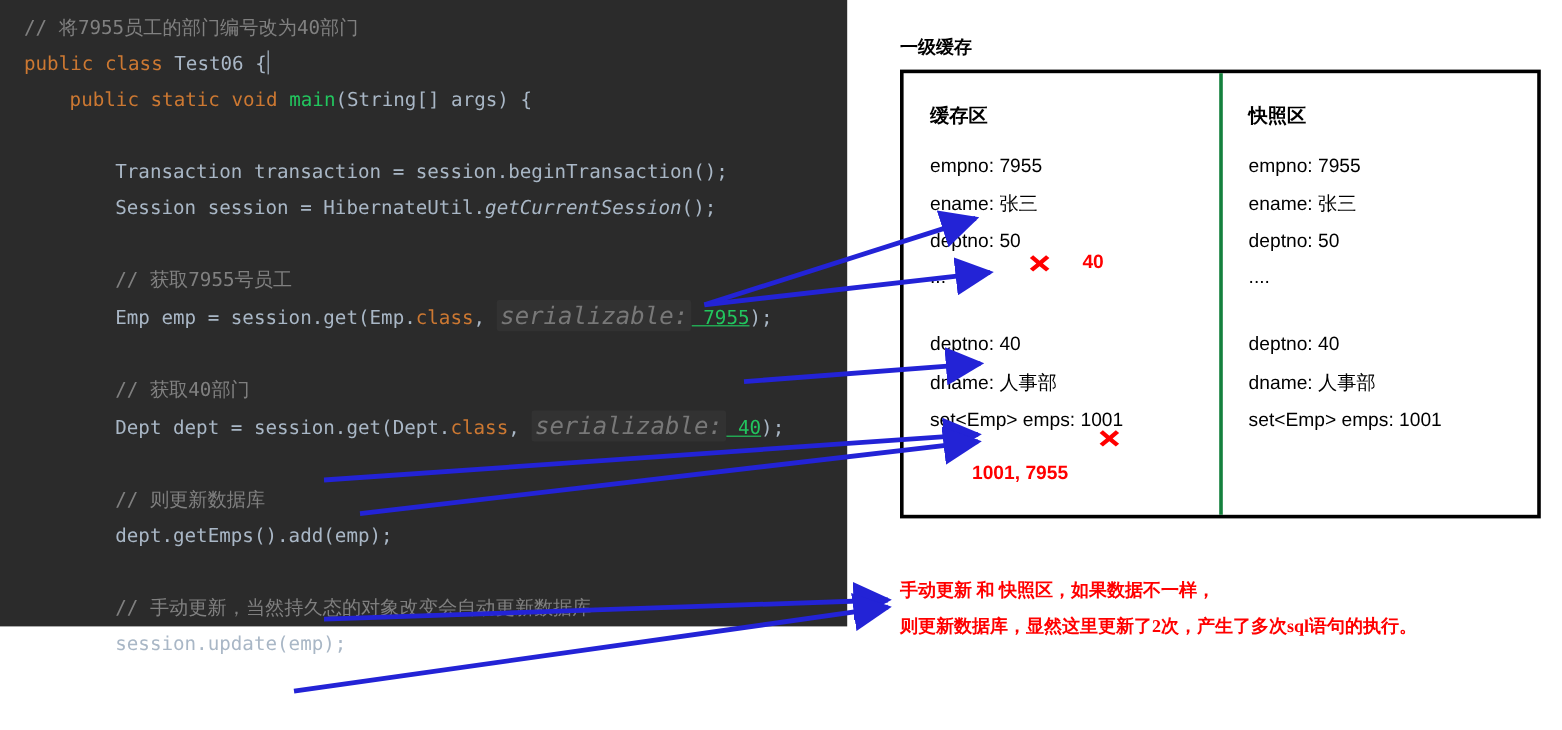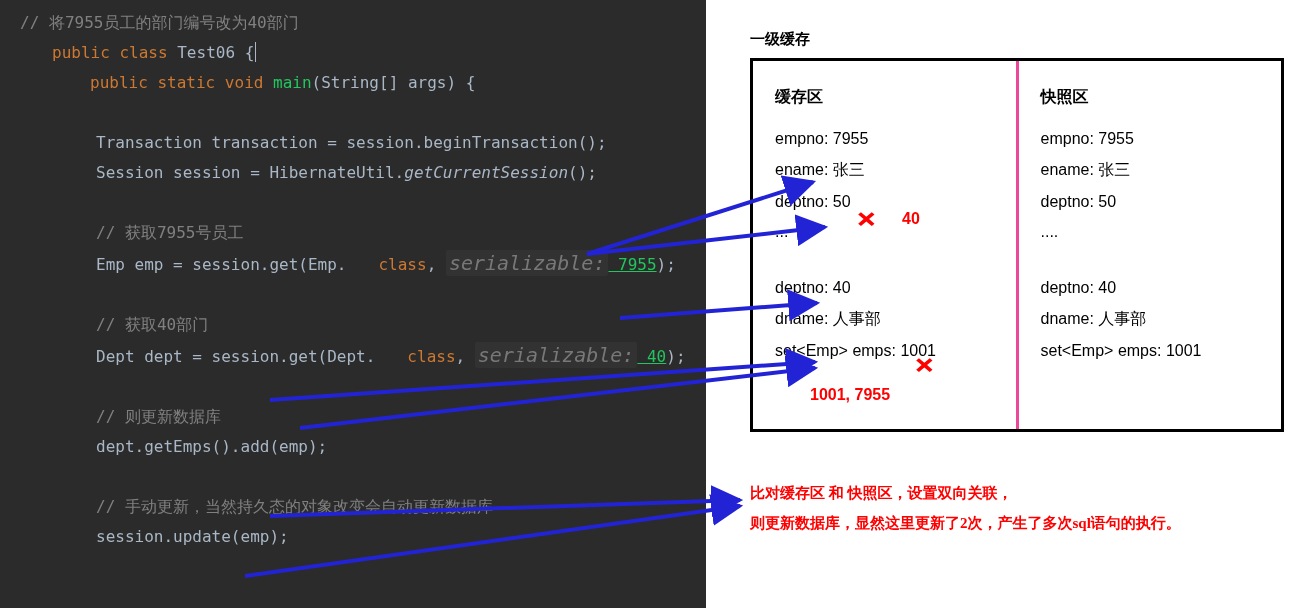--- a/index.html
+++ b/index.html
@@ -1,34 +1,34 @@
 <!DOCTYPE html>
 <html><head>
 <meta charset="utf-8">
 <style>
   * { margin: 0; padding: 0; box-sizing: border-box; }
   body { width: 1302px; height: 608px; font-family: "Consolas", "Microsoft YaHei", monospace; display: flex; background: #fff; overflow: hidden; }
-  .code-panel { width: 706px; height: 608px; background: #2b2b2b; padding: 8px 0 8px 20px; position: relative; }
+  .code-panel { width: 706px; height: 522px; background: #2b2b2b; padding: 8px 0 8px 20px; position: relative; }
   .code-line { font-size: 16px; line-height: 30px; white-space: pre; }
   .indent1 { padding-left: 38px; }
   .indent2 { padding-left: 76px; }
   .c-comment { color: #808080; }
-  .c-keyword { color: #cc7832; margin-left: 32px; }
+  .c-keyword { color: #cc7832; }
   .c-func { color: #22c55e; }
   .c-text { color: #a9b7c6; }
   .c-paramhint { color: #787878; background: #323232; border-radius:2px; padding:1px 3px; font-style: italic; font-size:20px;}
   .c-num { color: #22c55e; text-decoration: underline; }
   .c-italic { font-style: italic; }
   .cursor { display:inline-block; width: 1px; height: 20px; background: #a9b7c6; vertical-align: text-bottom; margin-left:1px;}
 
   .diagram-panel { flex: 1; position: relative; padding: 12px; }
   .cache-title { position: absolute; left: 44px; top: 30px; font-size: 15px; font-weight: bold; font-family: "SimSun", serif; }
   .boxes { position: absolute; left: 44px; top: 58px; width: 534px; height: 374px; border: 3px solid #000; display: flex; justify-content: center; }
   .box { flex: 1; padding: 26px 22px 10px 22px; }
-  .box + .box { border-left: 3px solid #ec4899; }
+  .box + .box { border-left: 3px solid #15803d; }
   .box-title { font-family: "SimSun", serif; font-size: 16px; font-weight: bold; margin-bottom: 22px; }
   .row { font-family: Arial, "SimSun", sans-serif; font-size: 16px; font-weight: normal; margin-bottom: 12px; position: relative; }
   .spacer { height: 26px; }
 
   .red-x { position: absolute; color: #f00; font-size: 28px; font-weight: bold; transform: scaleX(1.2);}
   .red-text { color: #f00; font-family: Arial, "SimSun", sans-serif; font-size: 16px; font-weight: bold; position: absolute; }
   .explain { position: absolute; left: 44px; top: 478px; width: 540px; }
   .explain p { color: #f00; font-family: "SimSun", serif; font-size: 15px; font-weight: bold; line-height: 2; }
 
   .svg-overlay { position: absolute; left: 0; top: 0; width: 1302px; height: 608px; pointer-events: none; }
@@ -86,21 +86,21 @@
       <div class="row">set&lt;Emp&gt; emps: 1001</div>
     </div>
   </div>
 
   <div class="red-x" style="left:152px; top:202px;">×</div>
   <div class="red-text" style="left:196px; top:210px;">40</div>
   <div class="red-x" style="left:210px; top:348px;">×</div>
   <div class="red-text" style="left:104px; top:386px;">1001, 7955</div>
 
   <div class="explain">
-    <p>比对缓存区 和 快照区，设置双向关联，</p>
+    <p>手动更新 和 快照区，如果数据不一样，</p>
     <p>则更新数据库，显然这里更新了2次，产生了多次sql语句的执行。</p>
   </div>
 </div>
 
 <svg class="svg-overlay" xmlns="http://www.w3.org/2000/svg">
   <defs>
     <marker id="ah" viewBox="0 0 10 10" refX="9" refY="5" markerWidth="8" markerHeight="8" orient="auto-start-reverse">
       <path d="M 0 0 L 10 5 L 0 10 z" fill="#2323D6"></path>
     </marker>
   </defs>

